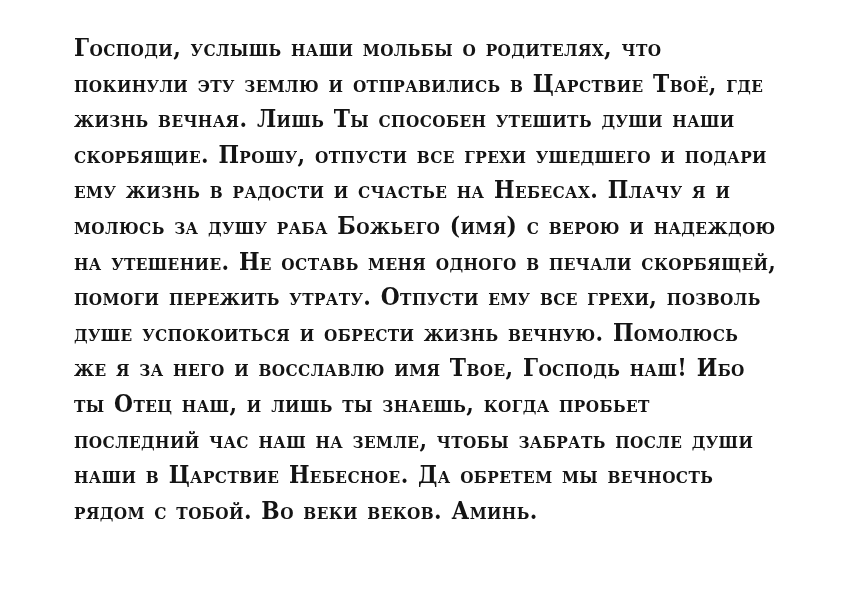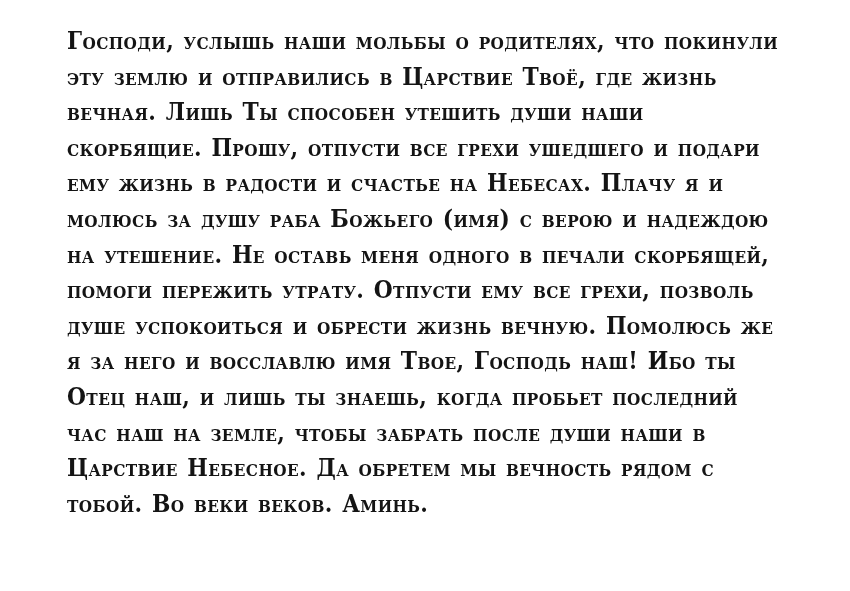--- a/index.html
+++ b/index.html
@@ -15,21 +15,21 @@
   }
   #prayer-page {
     box-sizing: border-box;
     width: 850px;
     height: 591px;
     background: #ffffff;
     padding: 18px 58px 10px 62px;
     display: block;
   }
   .prayer-body {
-    margin: 5px;
+    margin: 12px;
     color: #141414;
     font-family: "DejaVu Serif", serif;
     font-weight: 700;
     font-size: 24.2px;
     line-height: 35.6px;
     letter-spacing: 0.4px;
     word-spacing: 1.5px;
     text-align: left;
     font-variant: small-caps;
     font-stretch: condensed;

